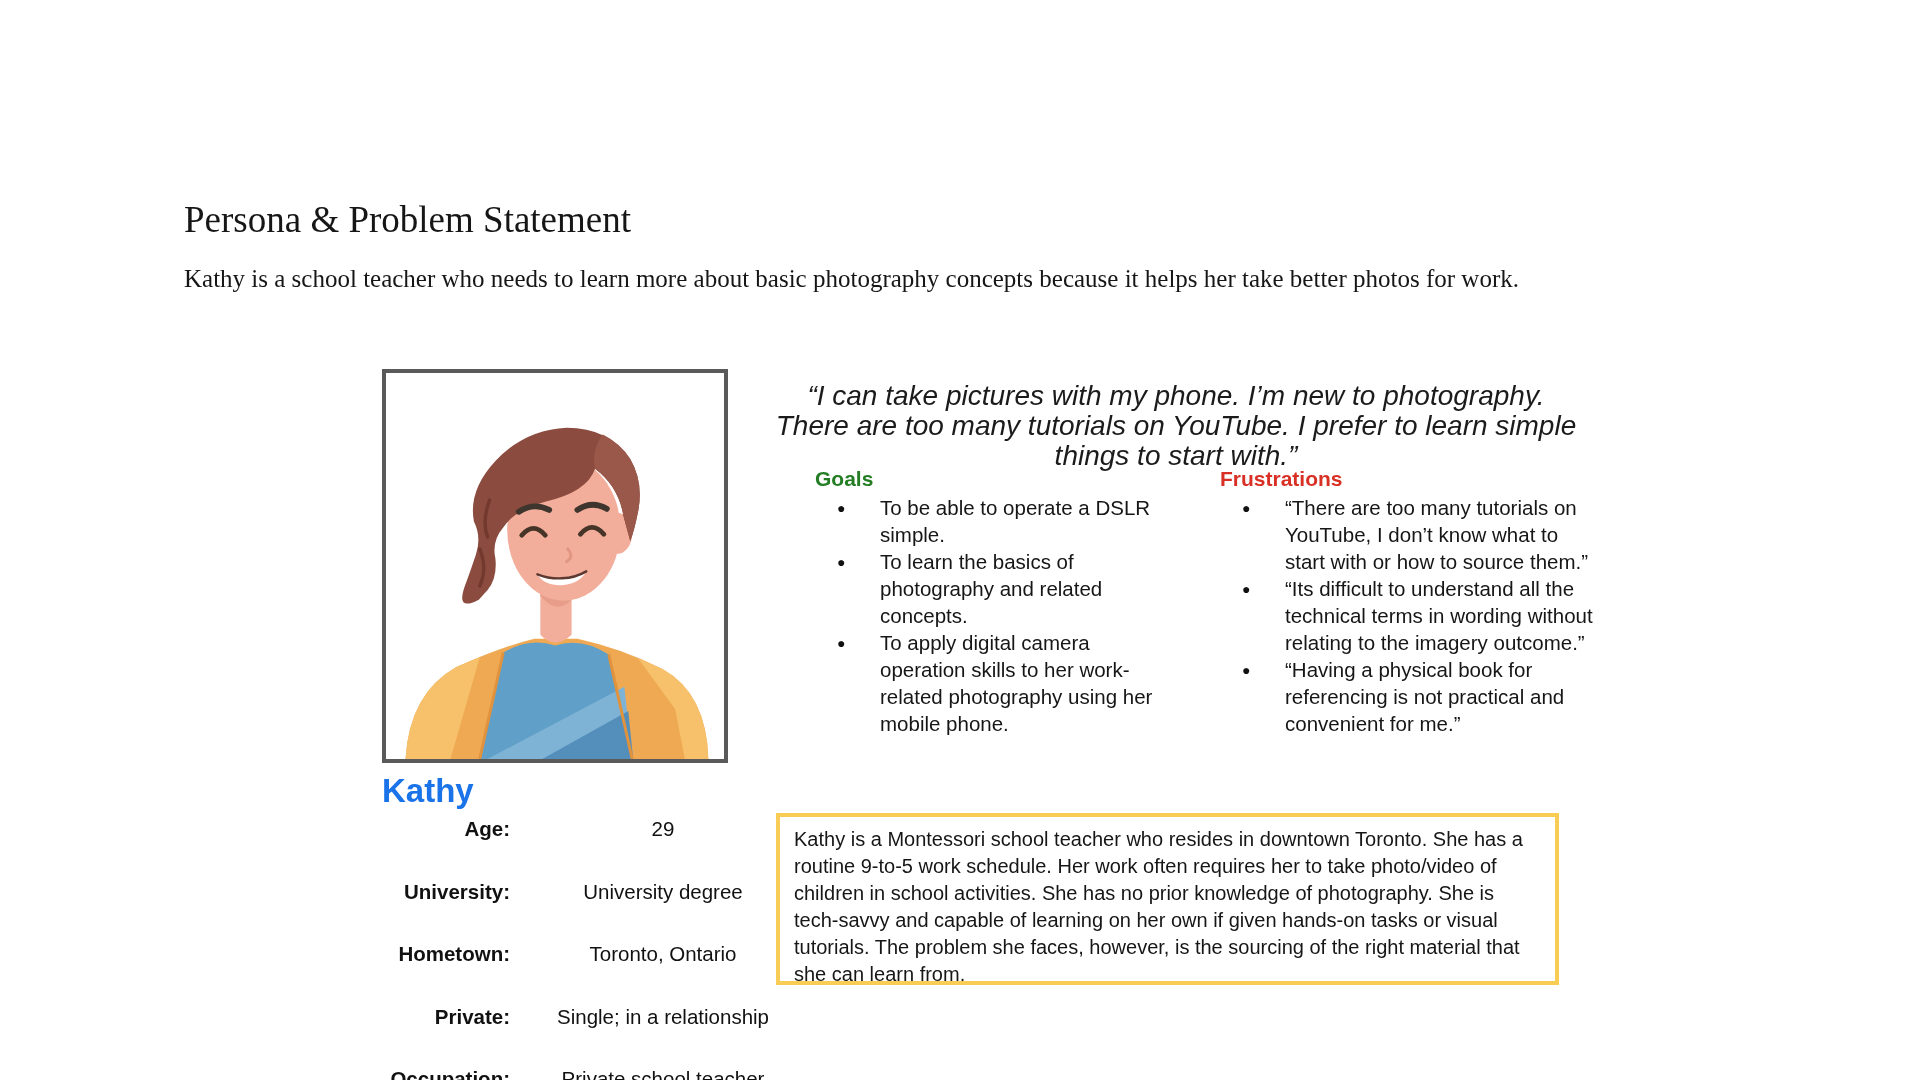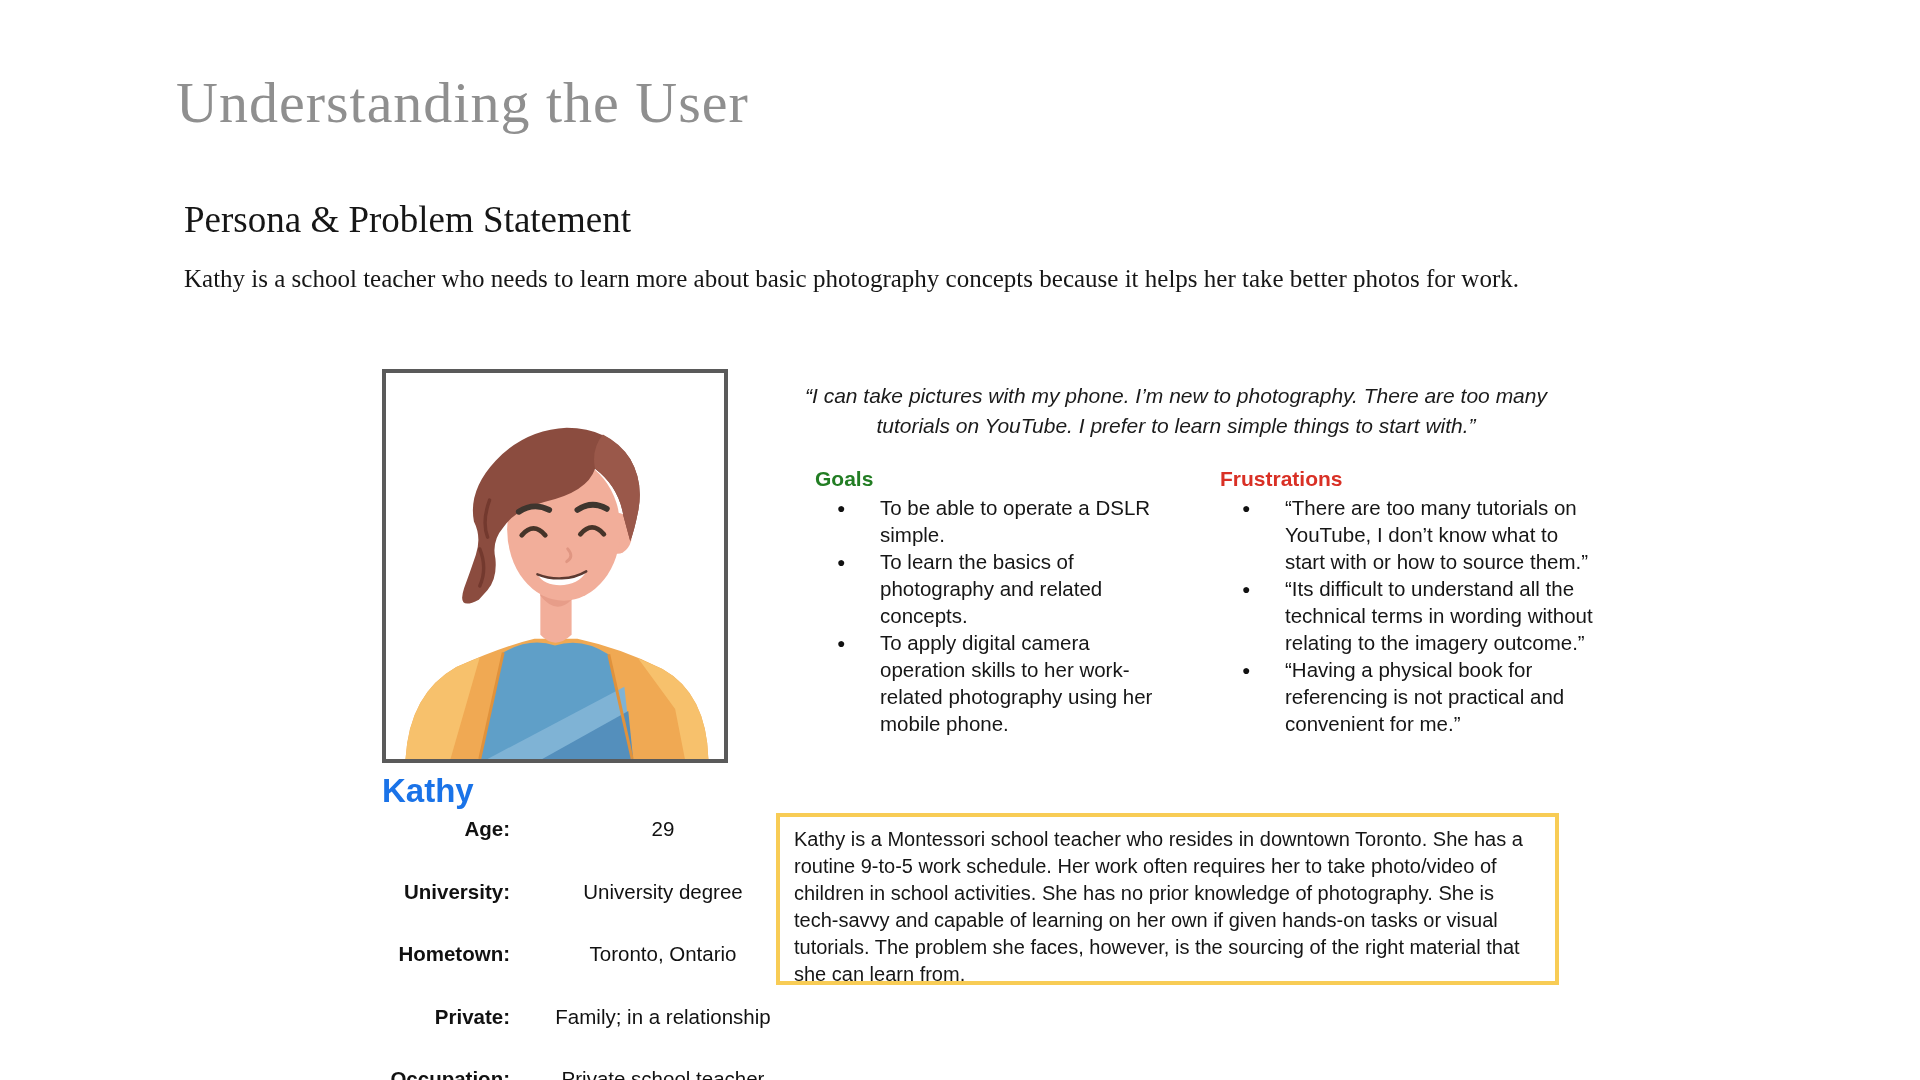--- a/index.html
+++ b/index.html
@@ -39,21 +39,21 @@
   .details {
     position: absolute; left: 320px; top: 816px; width: 460px;
     display: grid; grid-template-columns: 190px auto; column-gap: 13px; row-gap: 0;
     font-size: 20.5px; line-height: 26.5px; gap: 36px;
   }
   .details .lbl { text-align: right; font-weight: bold; color: #111; }
   .details .val { text-align: center; color: #111; }
 
   .quote {
     position: absolute; left: 770px; top: 381px; width: 812px;
-    font-size: 21px; line-height: 30px; font-style: italic;
+    font-size: 28px; line-height: 30px; font-style: italic;
     text-align: center; color: #1b1b1b;
   }
 
   .list-col { position: absolute; top: 465px; margin-left: 32px; }
   .list-col.goals { left: 783px; width: 345px; }
   .list-col.frustrations { left: 1188px; width: 375px; }
   .list-heading { font-size: 21px; font-weight: bold; line-height: 27px; margin-bottom: 2px; }
   .goals .list-heading { color: var(--goals-green, #227d23); }
   .frustrations .list-heading { color: var(--frustrations-red, #d93025); }
   .bullet-list { list-style: none; }
@@ -71,21 +71,20 @@
     border: 4px solid var(--bio-border-yellow, #f8cc55); background: #ffffff;
     padding: 9px 14px 16px 14px;
     font-size: 20px; line-height: 27px; color: #161616;
   }
 </style>
 </head>
 <body>
 
 <div class="canvas">
 
-  <h1 class="slide-title">Understanding the User</h1>
   <h2 class="slide-subtitle">Persona &amp; Problem Statement</h2>
   <p class="problem-statement">Kathy is a school teacher who needs to learn more about basic photography concepts because it helps her take better photos for work.</p>
 
   <div class="portrait-frame">
     <svg viewBox="0 0 346 395" aria-hidden="true">
 
       <path d="M 20 395 Q 24 328 72 301 Q 118 280 152 272 L 196 272 Q 242 282 283 303 Q 328 328 330 395 Z" fill="#f0a953"></path>
 
       <path d="M 20 395 Q 24 328 72 301 L 96 291 L 66 395 Z" fill="#f7c16c"></path>
       <path d="M 330 395 Q 328 328 283 303 L 258 292 L 296 344 L 306 395 Z" fill="#f7c16c"></path>
@@ -126,21 +125,21 @@
   <div class="persona-name">Kathy</div>
 
   <div class="details">
     <div class="lbl">Age:</div>
     <div class="val">29</div>
     <div class="lbl">University:</div>
     <div class="val">University degree</div>
     <div class="lbl">Hometown:</div>
     <div class="val">Toronto, Ontario</div>
     <div class="lbl">Private:</div>
-    <div class="val">Family; in a relationship</div>
+    <div class="val">Single; in a relationship</div>
     <div class="lbl">Occupation:</div>
     <div class="val">Private school teacher</div>
   </div>
 
   <div class="quote">“I can take pictures with my phone. I’m new to photography. There are too many tutorials on YouTube. I prefer to learn simple things to start with.”</div>
 
   <div class="list-col goals">
     <div class="list-heading">Goals</div>
     <ul class="bullet-list">
       <li>To be able to operate a DSLR simple.</li>

